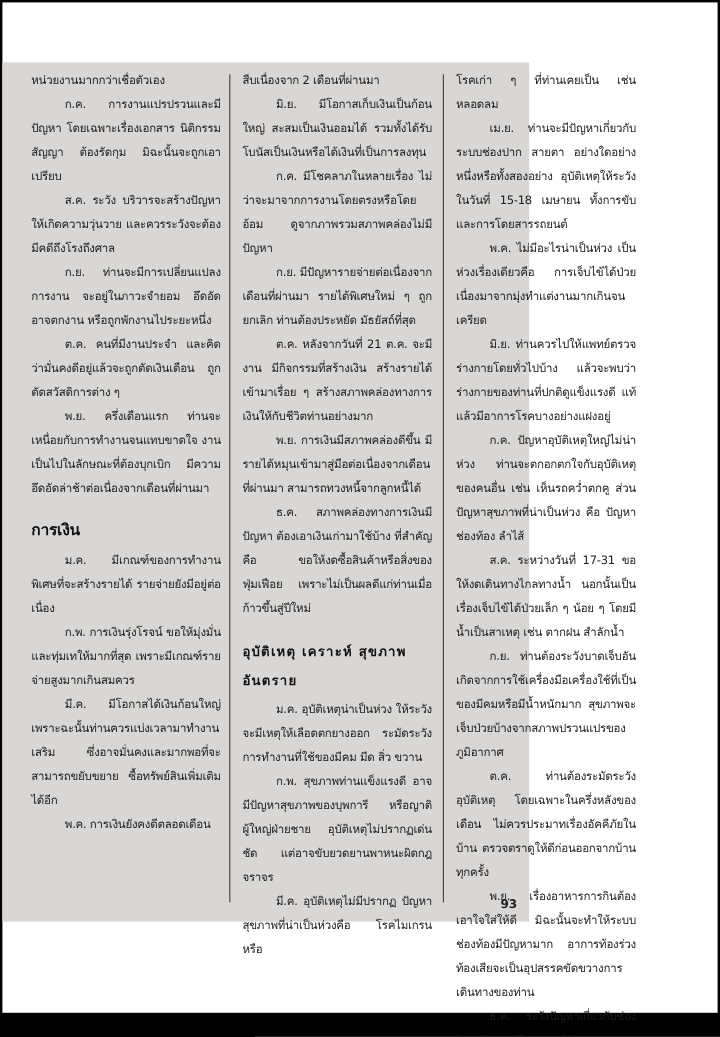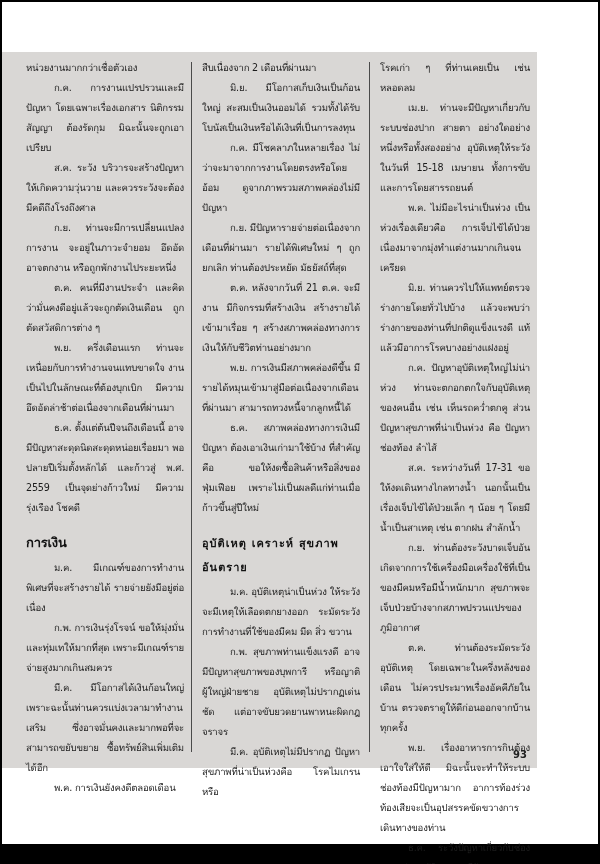--- a/index.html
+++ b/index.html
@@ -1,18 +1,18 @@
 <!DOCTYPE html>
 <html><head>
 <meta charset="utf-8">
 <style>
   html, body { margin:0; padding:0; }
   body { width:600px; height:864px; background:#000; position:relative; overflow:hidden; font-family:"DejaVu Sans", sans-serif; }
   .scan { position:absolute; left:2px; top:2px; width:596px; height:842px; background:#fff; }
-  .page { position:absolute; left:2px; top:52px; width:535px; height:716px; background:#d9d7d5; }
+  .page { position:absolute; left:2px; top:52px; width:439px; height:716px; background:#d9d7d5; }
   .col { position:absolute; top:6px; font-size:9.6px; line-height:20px; color:#1c1c1c; letter-spacing:-0.2px; }
   .col1 { left:24px; width:158px; }
   .col2 { left:200px; width:158px; }
   .col3 { left:378px; width:150px; }
   .rule { position:absolute; top:10px; width:1px; height:690px; background:#4a4a4a; }
   .rule1 { left:189px; }
   .rule2 { left:367px; }
   .p { margin:0; text-align:justify; white-space:normal; }
   .p.ind { text-indent:28px; }
   .p.noind { text-indent:0; }
@@ -31,21 +31,20 @@
   <div class="rule rule1"></div>
   <div class="rule rule2"></div>
 
   <div class="col col1">
     <p class="p noind">หน่วยงานมากกว่าเชื่อตัวเอง</p>
     <p class="p ind">ก.ค. การงานแปรปรวนและมีปัญหา โดยเฉพาะเรื่องเอกสาร นิติกรรม สัญญา ต้องรัดกุม มิฉะนั้นจะถูกเอาเปรียบ</p>
     <p class="p ind">ส.ค. ระวัง บริวารจะสร้างปัญหาให้เกิดความวุ่นวาย และควรระวังจะต้องมีคดีถึงโรงถึงศาล</p>
     <p class="p ind">ก.ย. ท่านจะมีการเปลี่ยนแปลงการงาน จะอยู่ในภาวะจำยอม อึดอัด อาจตกงาน หรือถูกพักงานไประยะหนึ่ง</p>
     <p class="p ind">ต.ค. คนที่มีงานประจำ และคิดว่ามั่นคงดีอยู่แล้วจะถูกตัดเงินเดือน ถูกตัดสวัสดิการต่าง ๆ</p>
     <p class="p ind">พ.ย. ครึ่งเดือนแรก ท่านจะเหนื่อยกับการทำงานจนแทบขาดใจ งานเป็นไปในลักษณะที่ต้องบุกเบิก มีความอึดอัดล่าช้าต่อเนื่องจากเดือนที่ผ่านมา</p>
-    <p class="p ind">ธ.ค. ตั้งแต่ต้นปีจนถึงเดือนนี้ อาจมีปัญหาสะดุดนิดสะดุดหน่อยเรื่อยมา พอปลายปีเริ่มตั้งหลักได้ และก้าวสู่ พ.ศ. 2559 เป็นจุดย่างก้าวใหม่ มีความรุ่งเรือง โชคดี</p>
     <div class="head">การเงิน</div>
     <p class="p ind">ม.ค. มีเกณฑ์ของการทำงานพิเศษที่จะสร้างรายได้ รายจ่ายยังมีอยู่ต่อเนื่อง</p>
     <p class="p ind">ก.พ. การเงินรุ่งโรจน์ ขอให้มุ่งมั่นและทุ่มเทให้มากที่สุด เพราะมีเกณฑ์รายจ่ายสูงมากเกินสมควร</p>
     <p class="p ind">มี.ค. มีโอกาสได้เงินก้อนใหญ่ เพราะฉะนั้นท่านควรแบ่งเวลามาทำงานเสริม ซึ่งอาจมั่นคงและมากพอที่จะสามารถขยับขยาย ซื้อทรัพย์สินเพิ่มเติมได้อีก</p>
     <p class="p ind">พ.ค. การเงินยังคงดีตลอดเดือน</p>
   </div>
 
   <div class="col col2">
     <p class="p noind">สืบเนื่องจาก 2 เดือนที่ผ่านมา</p>
     <p class="p ind">มิ.ย. มีโอกาสเก็บเงินเป็นก้อนใหญ่ สะสมเป็นเงินออมได้ รวมทั้งได้รับโบนัสเป็นเงินหรือได้เงินที่เป็นการลงทุน</p>

